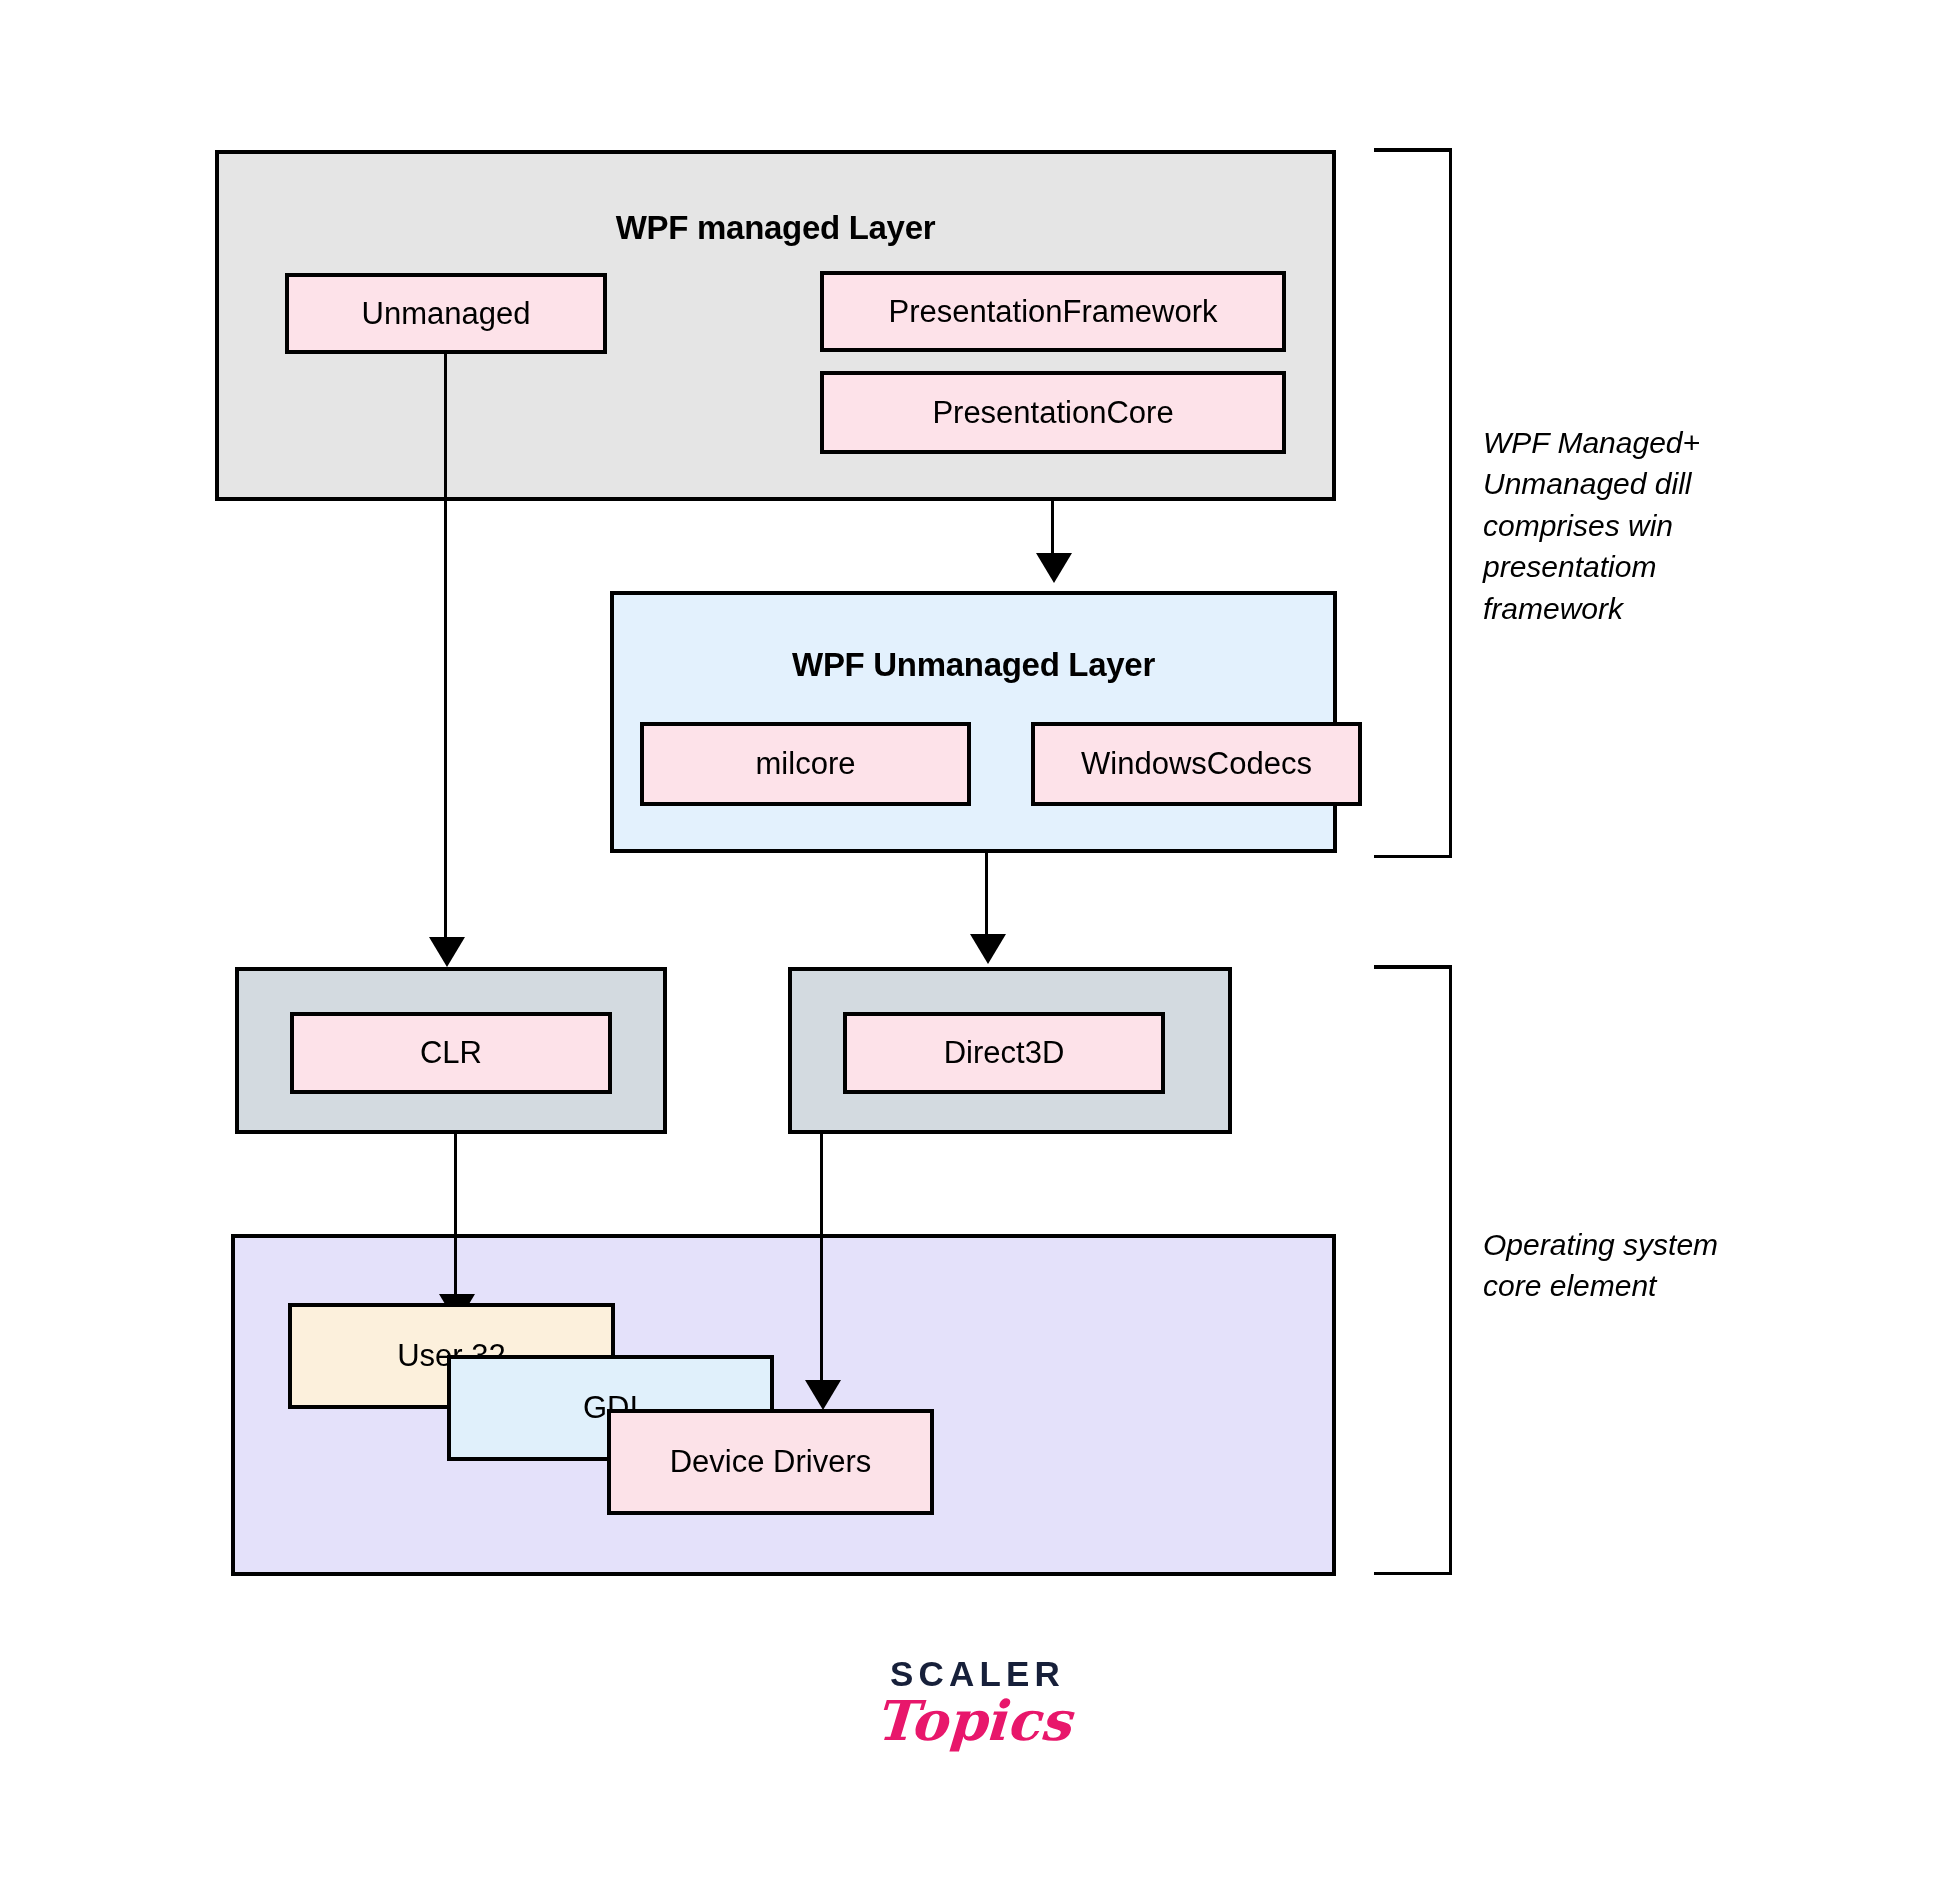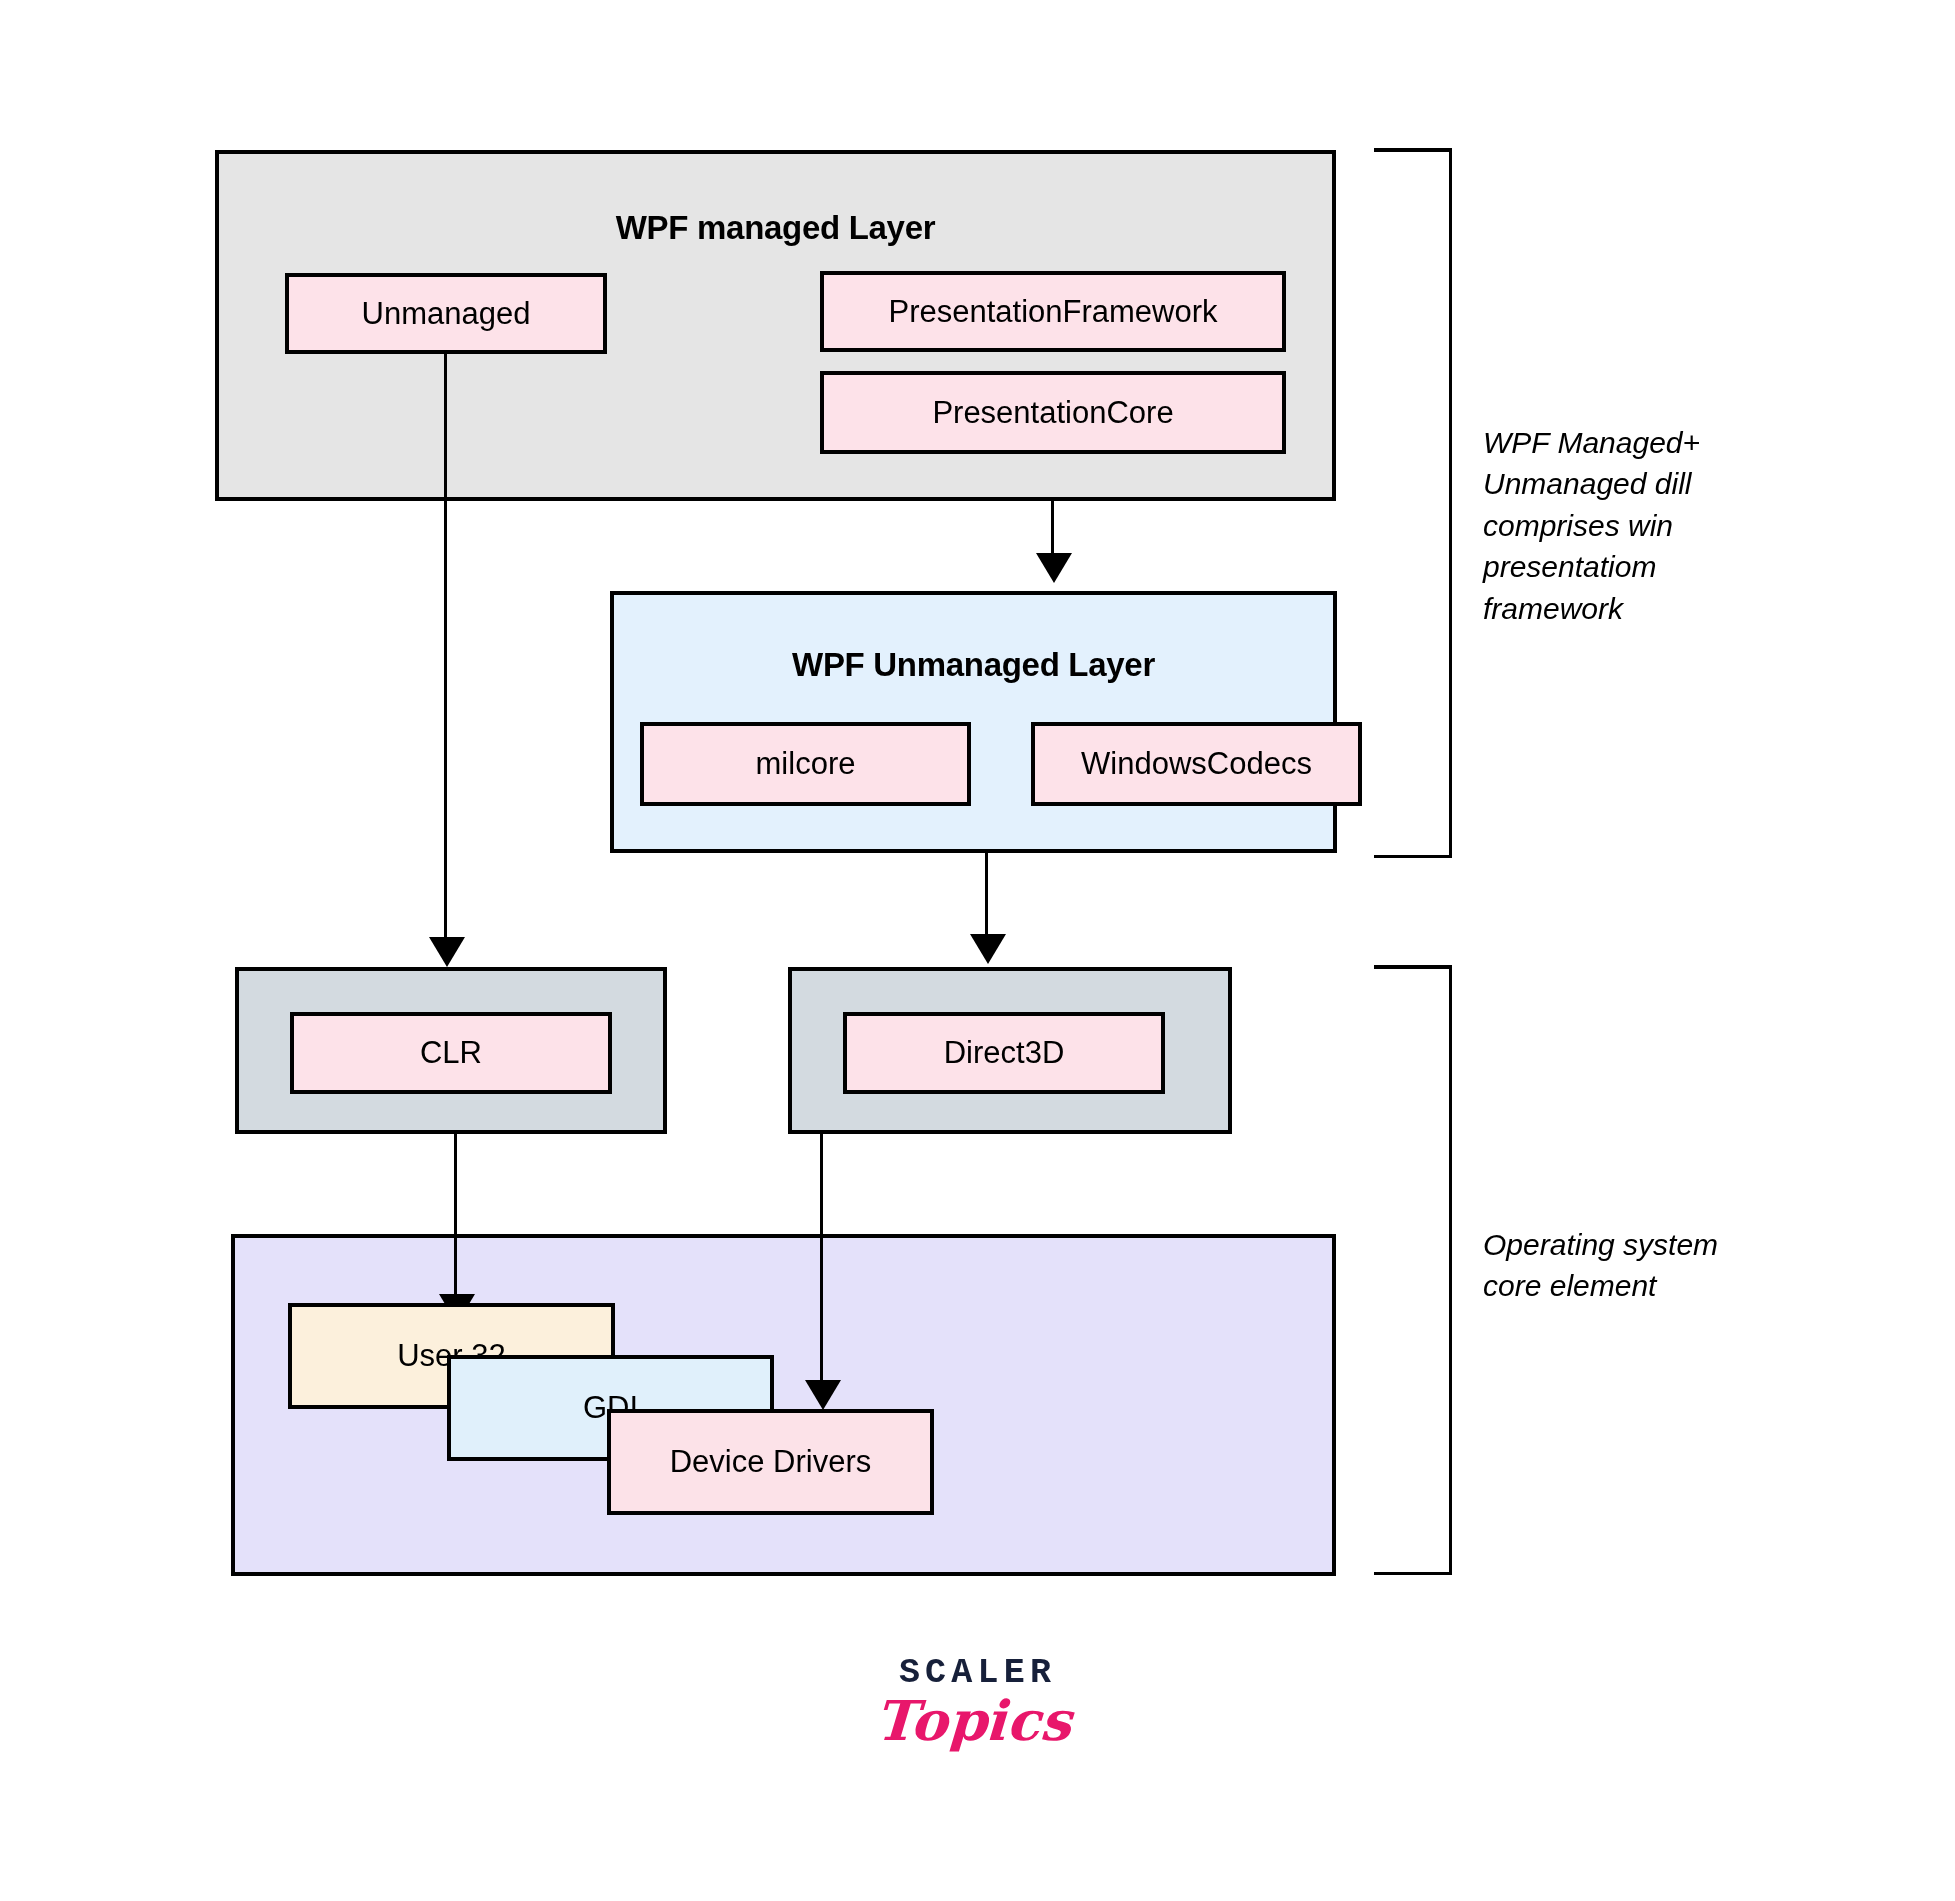--- a/index.html
+++ b/index.html
@@ -154,21 +154,21 @@
   #note-lower { left: 1483px; top: 1224px; width: 288px; }
 
   
   #logo {
     position: absolute;
     left: 0; right: 0;
     top: 1656px;
     text-align: center;
   }
   #logo-scaler {
-    font-family: Liberation Mono, monospace;
+    font-family: Liberation Sans, sans-serif;
     font-weight: bold;
     font-size: 35px;
     letter-spacing: 5.2px;
     color: #17203a;
     display: block;
     line-height: 1;
   }
   #logo-topics {
     font-family: "DejaVu Serif", serif;
     font-style: italic;

